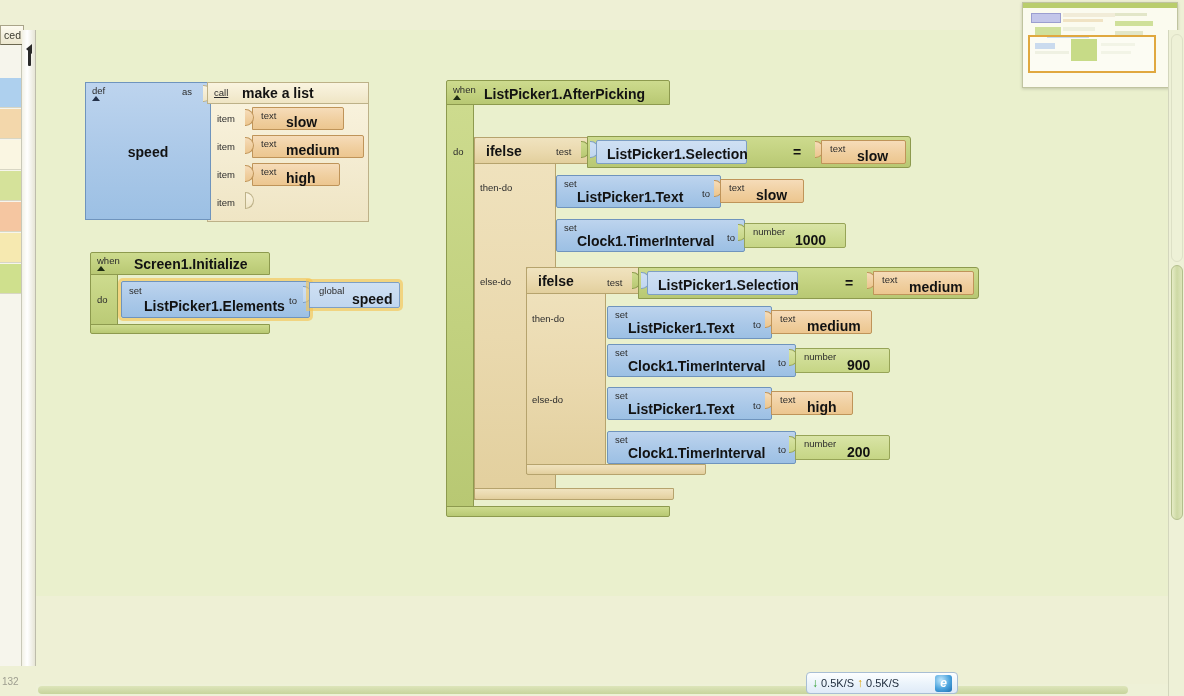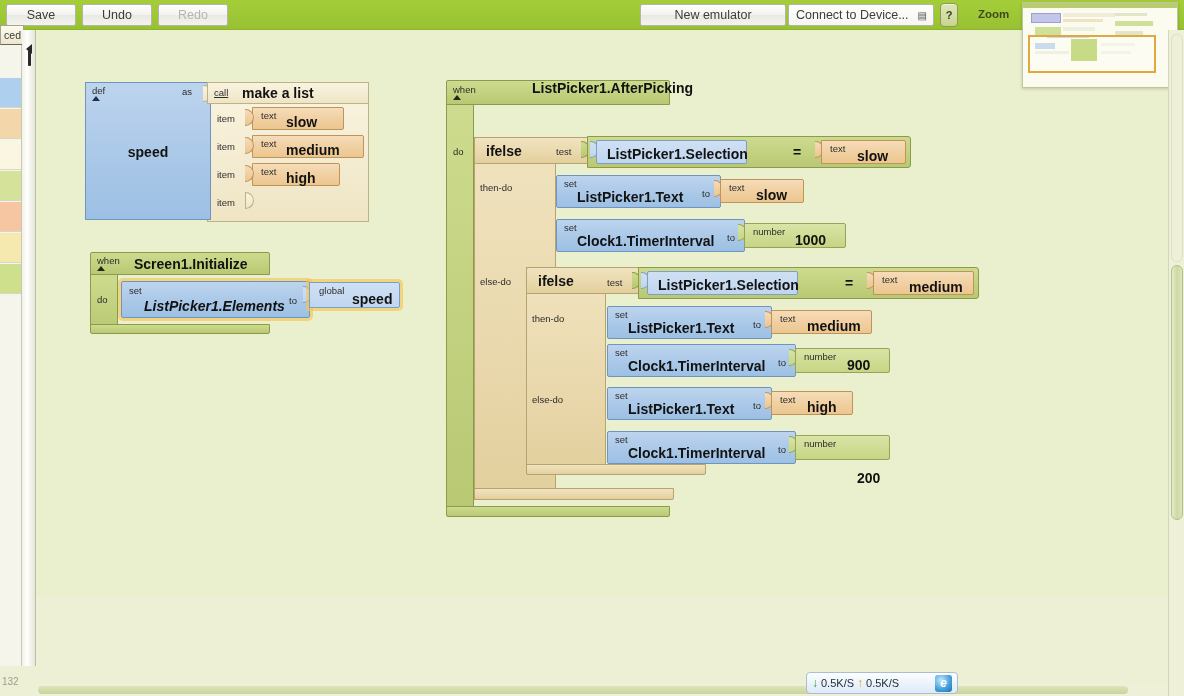--- a/index.html
+++ b/index.html
@@ -211,39 +211,20 @@
     background: radial-gradient(circle at 35% 30%, #bfe6fb 0%, #4aa3dd 55%, #1d6fb0 100%);
     color: #fff; font-size: 12px; font-weight: bold; font-style: italic;
     display: flex; align-items: center; justify-content: center;
   }
 </style>
 </head>
 <body>
 
 <div id="app">
 
-  <div class="toolbar">
-    <div class="tb-btn" id="btn-save">Save</div>
-    <div class="tb-btn" id="btn-undo">Undo</div>
-    <div class="tb-btn disabled" id="btn-redo">Redo</div>
-    <div class="tb-btn" id="btn-emulator">New emulator</div>
-    <div class="tb-btn" id="btn-connect">
-      <span>Connect to Device...</span>
-      <span class="caret-glyph">▤</span>
-    </div>
-    <div class="tb-btn" id="btn-help">?</div>
-
-    <div class="zoom-label">Zoom</div>
-    <div class="zoom-slider">
-      <div class="zoom-track"></div>
-      <div class="zoom-track left-half"></div>
-      <div class="zoom-thumb"></div>
-      <div class="zoom-pct">100%</div>
-    </div>
-  </div>
 
   <div class="palette">
     <div class="pal-sw" style="top:48px;background:#aed0ee;"></div>
     <div class="pal-sw" style="top:79px;background:#f3d7ab;"></div>
     <div class="pal-sw" style="top:110px;background:#faf6e2;"></div>
     <div class="pal-sw" style="top:141px;background:#d5e29a;"></div>
     <div class="pal-sw" style="top:172px;background:#f5c6a1;"></div>
     <div class="pal-sw" style="top:203px;background:#f6e9b0;"></div>
     <div class="pal-sw" style="top:234px;background:#cfe08d;"></div>
   </div>
@@ -303,38 +284,38 @@
       <div class="c-green" style="position:absolute;left:0;top:0;width:180px;height:23px;border-radius:2px 2px 0 0;"></div>
       <div class="c-green" style="position:absolute;left:0;top:22px;width:28px;height:58px;"></div>
       <div class="c-green" style="position:absolute;left:0;top:72px;width:180px;height:10px;border-radius:0 0 2px 2px;"></div>
       <div class="lbl-small" style="position:absolute;left:7px;top:3px;">when</div>
       <div style="position:absolute;left:7px;top:14px;width:0;height:0;border-left:4px solid transparent;border-right:4px solid transparent;border-bottom:5px solid #1d2a12;"></div>
       <div class="lbl-bold" style="position:absolute;left:44px;top:4px;">Screen1.Initialize</div>
       <div class="lbl-small" style="position:absolute;left:7px;top:42px;">do</div>
 
       <div class="c-blue hl-glow" style="position:absolute;left:31px;top:29px;width:189px;height:37px;border-radius:2px;">
         <span class="lbl-small" style="position:absolute;left:7px;top:3px;">set</span>
-        <span class="lbl-bold" style="position:absolute;left:22px;top:16px;font-style:italic;">ListPicker1.Elements</span>
+        <span class="lbl-bold" style="position:absolute;left:22px;top:16px;">ListPicker1.Elements</span>
         <span class="lbl-small" style="position:absolute;left:167px;top:13px;">to</span>
       </div>
       <div class="notch-c c-lblue" style="left:213px;top:34px;border-left:none;"></div>
       <div class="c-lblue hl-glow" style="position:absolute;left:219px;top:30px;width:91px;height:26px;border-radius:0 2px 2px 0;">
         <span class="lbl-small" style="position:absolute;left:9px;top:2px;">global</span>
         <span class="lbl-bold" style="position:absolute;left:42px;top:8px;">speed</span>
       </div>
     </div>
 
     <div class="blk" style="left:410px;top:50px;width:545px;height:445px;">
 
       <div class="c-green" style="position:absolute;left:0;top:0;width:224px;height:25px;border-radius:2px 2px 0 0;"></div>
       <div class="c-green" style="position:absolute;left:0;top:24px;width:28px;height:404px;"></div>
       <div class="c-green" style="position:absolute;left:0;top:426px;width:224px;height:11px;border-radius:0 0 2px 2px;"></div>
       <div class="lbl-small" style="position:absolute;left:7px;top:4px;">when</div>
       <div style="position:absolute;left:7px;top:15px;width:0;height:0;border-left:4px solid transparent;border-right:4px solid transparent;border-bottom:5px solid #1d2a12;"></div>
-      <div class="lbl-bold" style="position:absolute;left:38px;top:0;margin-left:48px;">ListPicker1.AfterPicking</div>
+      <div class="lbl-bold" style="position:absolute;left:38px;top:6px;">ListPicker1.AfterPicking</div>
       <div class="lbl-small" style="position:absolute;left:7px;top:66px;">do</div>
 
       <div class="c-tan" style="position:absolute;left:28px;top:57px;width:82px;height:363px;"></div>
       <div class="c-tan" style="position:absolute;left:28px;top:57px;width:250px;height:27px;border-radius:2px 2px 0 0;"></div>
       <div class="c-tan" style="position:absolute;left:28px;top:408px;width:200px;height:12px;border-radius:0 0 2px 2px;"></div>
       <div class="lbl-bold" style="position:absolute;left:40px;top:63px;">ifelse</div>
       <div class="lbl-small" style="position:absolute;left:110px;top:66px;">test</div>
       <div class="lbl-small" style="position:absolute;left:34px;top:102px;">then-do</div>
       <div class="lbl-small" style="position:absolute;left:34px;top:196px;">else-do</div>
 
@@ -430,21 +411,21 @@
       </div>
 
       <div class="c-blue" style="position:absolute;left:161px;top:351px;width:189px;height:33px;border-radius:2px;">
         <span class="lbl-small" style="position:absolute;left:7px;top:2px;">set</span>
         <span class="lbl-bold" style="position:absolute;left:20px;top:13px;">Clock1.TimerInterval</span>
         <span class="lbl-small" style="position:absolute;left:170px;top:12px;">to</span>
       </div>
       <div class="notch-c c-numgrn" style="left:343px;top:356px;border-left:none;"></div>
       <div class="c-numgrn" style="position:absolute;left:349px;top:355px;width:95px;height:25px;border-radius:0 2px 2px 0;">
         <span class="lbl-small" style="position:absolute;left:8px;top:2px;">number</span>
-        <span class="lbl-bold" style="position:absolute;left:61px;top:8px;margin-top:26px;">200</span>
+        <span class="lbl-bold" style="position:absolute;left:51px;top:8px;">200</span>
       </div>
     </div>
 
     <div class="trash">
       <svg width="62" height="72" viewBox="0 0 62 72">
         <ellipse cx="31" cy="10" rx="25" ry="5" fill="#e6e9d6" stroke="#8d9178" stroke-width="1.2"></ellipse>
         <path d="M6 10 L13 68 Q31 73 49 68 L56 10" fill="#eef1e0" stroke="#8d9178" stroke-width="1.2"></path>
         <path d="M6 10 L13 68 Q31 73 49 68 L56 10" fill="none" stroke="#b9bda6" stroke-width="1"></path>
         <rect x="17" y="20" width="3" height="40" fill="#d6dac4"></rect>
         <rect x="25" y="20" width="3" height="42" fill="#d6dac4"></rect>

